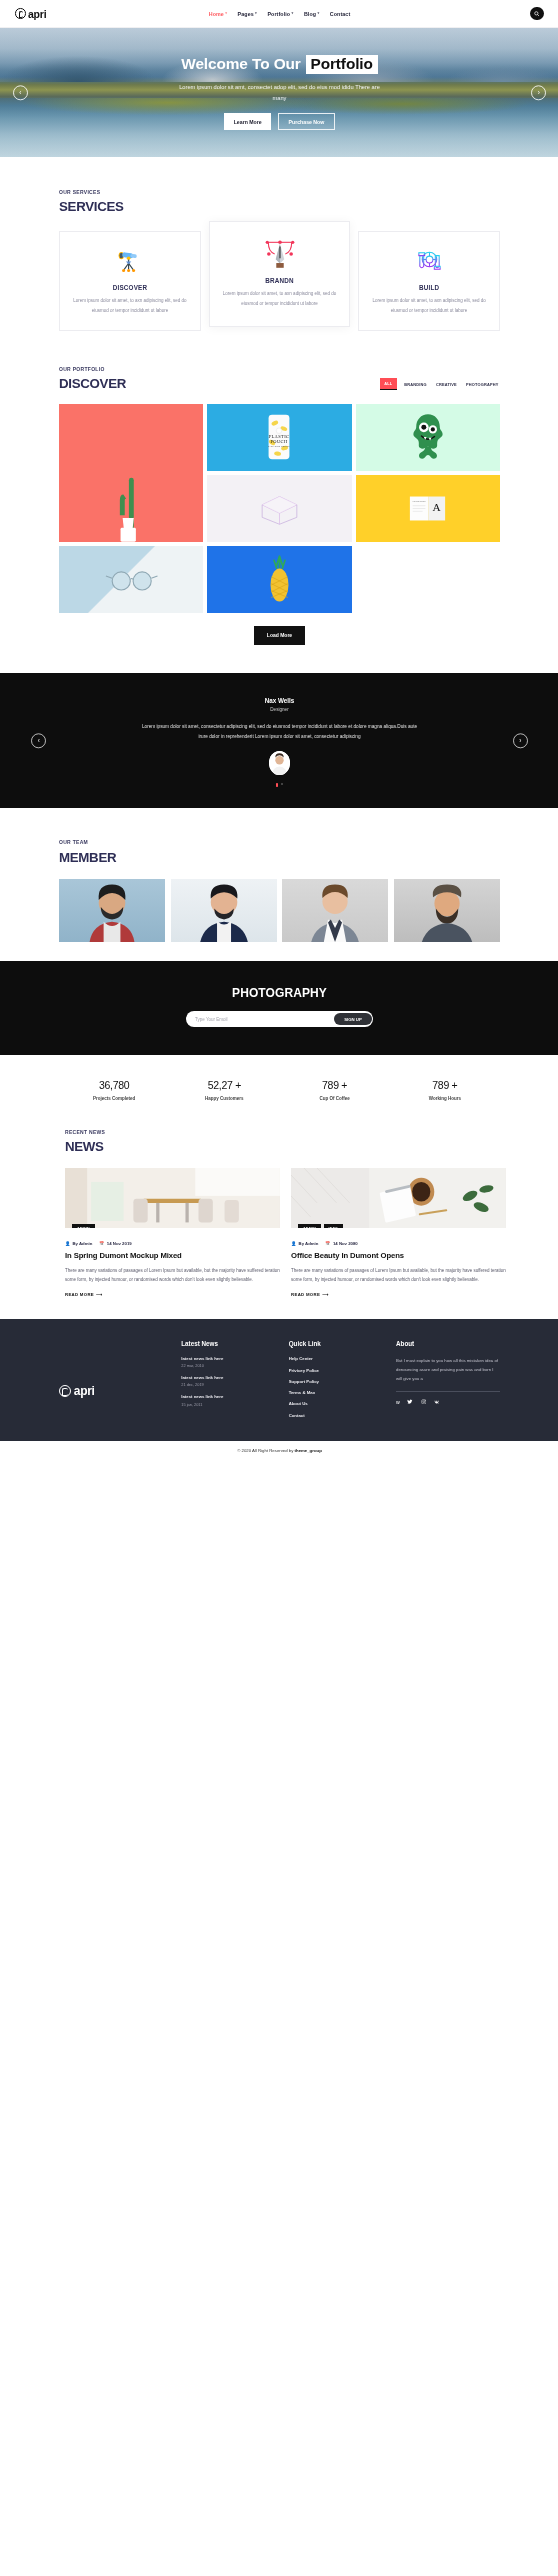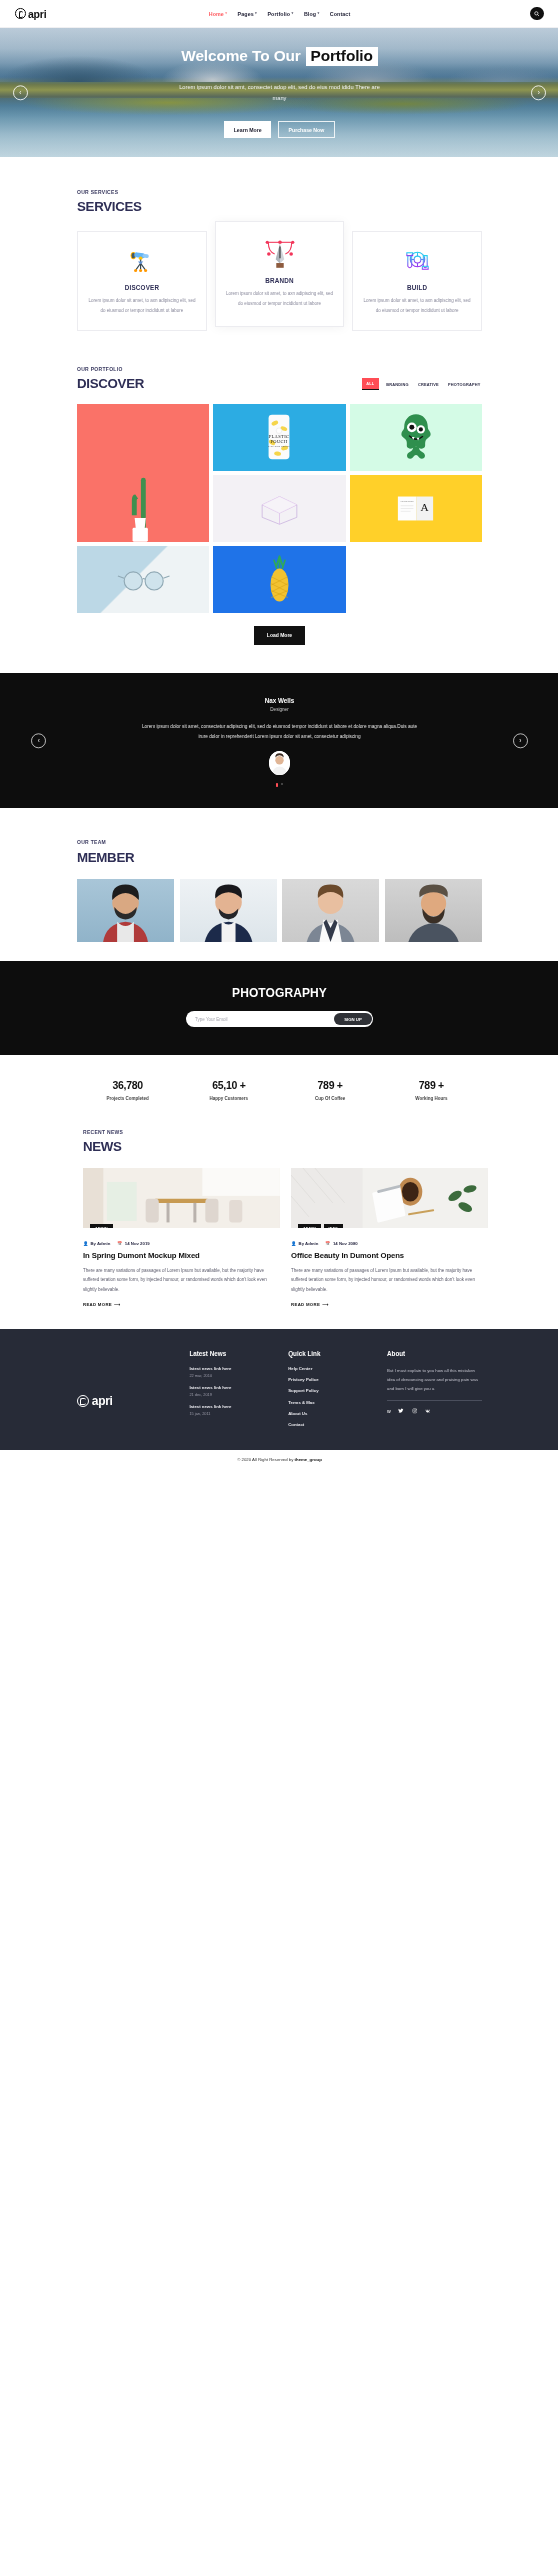--- a/index.html
+++ b/index.html
@@ -5,21 +5,21 @@
   * { box-sizing: border-box; margin:0; padding:0; }
   html,body { width:559px; }
   body {
     font-family: "Liberation Sans", sans-serif;
     background:#ffffff;
     color:#2b2b45;
     width:559px;
     overflow-x:hidden;
   }
   .wrap { width:559px; position:relative; }
-  .container { width:405px; margin:0 auto; position:relative; }
+  .container { width:441px; margin:0 auto; position:relative; }
 
   
   header.site-header {
     height:28px; display:flex; align-items:center;
     padding:0 15.4px; background:#fff;
     border-bottom:0.7px solid #f0f0f2;
   }
   .brand { display:flex; align-items:center; gap:2.1px; }
   .brand-mark {
     width:10.5px; height:10.5px; border:1.5px solid #111; border-radius:50%;
@@ -61,21 +61,21 @@
       linear-gradient(to bottom, rgba(190,205,218,.35), rgba(120,150,175,.25));
   }
   .hero-bg:after{
     content:""; position:absolute; left:0; bottom:0; width:100%; height:46%;
     background:
       radial-gradient(ellipse 209px 18px at 30% 8%, rgba(140,150,60,.9), transparent 70%),
       radial-gradient(ellipse 182px 15.4px at 72% 10%, rgba(120,135,55,.85), transparent 70%),
       linear-gradient(to bottom, rgba(70,110,135,.55) 0%, rgba(90,140,165,.5) 30%, rgba(150,185,200,.45) 70%, rgba(185,210,220,.5) 100%);
   }
   .hero-inner { position:relative; z-index:3; height:100%;
-    display:flex; flex-direction:column; align-items:center; justify-content:center;gap:8px; }
+    display:flex; flex-direction:column; align-items:center; justify-content:center; }
   .hero h1 { font-size:15.4px; font-weight:700; color:#fff; letter-spacing:-0.1px; line-height:1.1;
     display:flex; align-items:center; gap:4.9px; }
   .hero h1 .hl { background:#fff; color:#111; padding:1.4px 4.9px; }
   .hero p { margin-top:7.7px; font-size:5.7px; color:#f2f4f6; text-align:center; line-height:1.9;
     max-width:209px; }
   .hero-btns { margin-top:9px; display:flex; gap:6.3px; }
   .btn-white { background:#fff; color:#1b1b2b; font-size:5.2px; font-weight:700;
     padding:4.9px 9.8px; border:none; cursor:pointer; }
   .btn-ghost { background:transparent; color:#fff; font-size:5.2px; font-weight:700;
     padding:4.9px 9.8px; border:0.7px solid rgba(255,255,255,.85); cursor:pointer; }
@@ -158,21 +158,21 @@
     border-radius:8.4px; display:flex; align-items:center; padding:1.4px; }
   .nl-form input { flex:1; border:none; outline:none; background:transparent;
     font-size:4.5px; color:#333; padding-left:7.7px; font-family:inherit; }
   .nl-form input::placeholder { color:#a2a2ab; }
   .nl-form button { background:#2f3136; color:#fff; font-size:4.3px; font-weight:700;
     border:none; border-radius:7.7px; height:100%; padding:0 9.8px; cursor:pointer; font-family:inherit; }
 
   
   .counters { display:grid; grid-template-columns:repeat(4,1fr);
     padding:24px 0 21px; text-align:center; }
-  .cnt-num { font-size:10.5px; font-weight:700; color:#111; letter-spacing:-0.3px; }
+  .cnt-num { font-size:10.5px; font-weight:400; color:#111; letter-spacing:-0.3px; }
   .cnt-lbl { font-size:4.5px; color:#444; margin-top:4.9px; font-weight:600; }
 
   
   .news { padding:7px 16px 21px;margin-left:12px; }
   .news-grid { display:grid; grid-template-columns:1fr 1fr; gap:11.2px; margin-top:14px; }
   .news-thumb { height:60px; position:relative; overflow:hidden; }
   .nt1 { background:linear-gradient(135deg,#efe8e2 0%,#f6f2ee 45%,#e4ddd6 100%); }
   .nt2 { background:linear-gradient(160deg,#f4f2ef 0%,#eceae7 55%,#e3e6e2 100%); }
   .badge-row { position:absolute; left:7px; bottom:-5.6px; display:flex; gap:2.8px; }
   .badge { background:#111; color:#fff; font-size:3.5px; font-weight:700;
@@ -498,21 +498,21 @@
       <button>SIGN UP</button>
     </form>
   </section>
 
   <section class="container counters">
     <div>
       <div class="cnt-num">36,780</div>
       <div class="cnt-lbl">Projects Completed</div>
     </div>
     <div>
-      <div class="cnt-num">65,10 +</div>
+      <div class="cnt-num">52,27 +</div>
       <div class="cnt-lbl">Happy Customers</div>
     </div>
     <div>
       <div class="cnt-num">789 +</div>
       <div class="cnt-lbl">Cup Of Coffee</div>
     </div>
     <div>
       <div class="cnt-num">789 +</div>
       <div class="cnt-lbl">Working Hours</div>
     </div>

